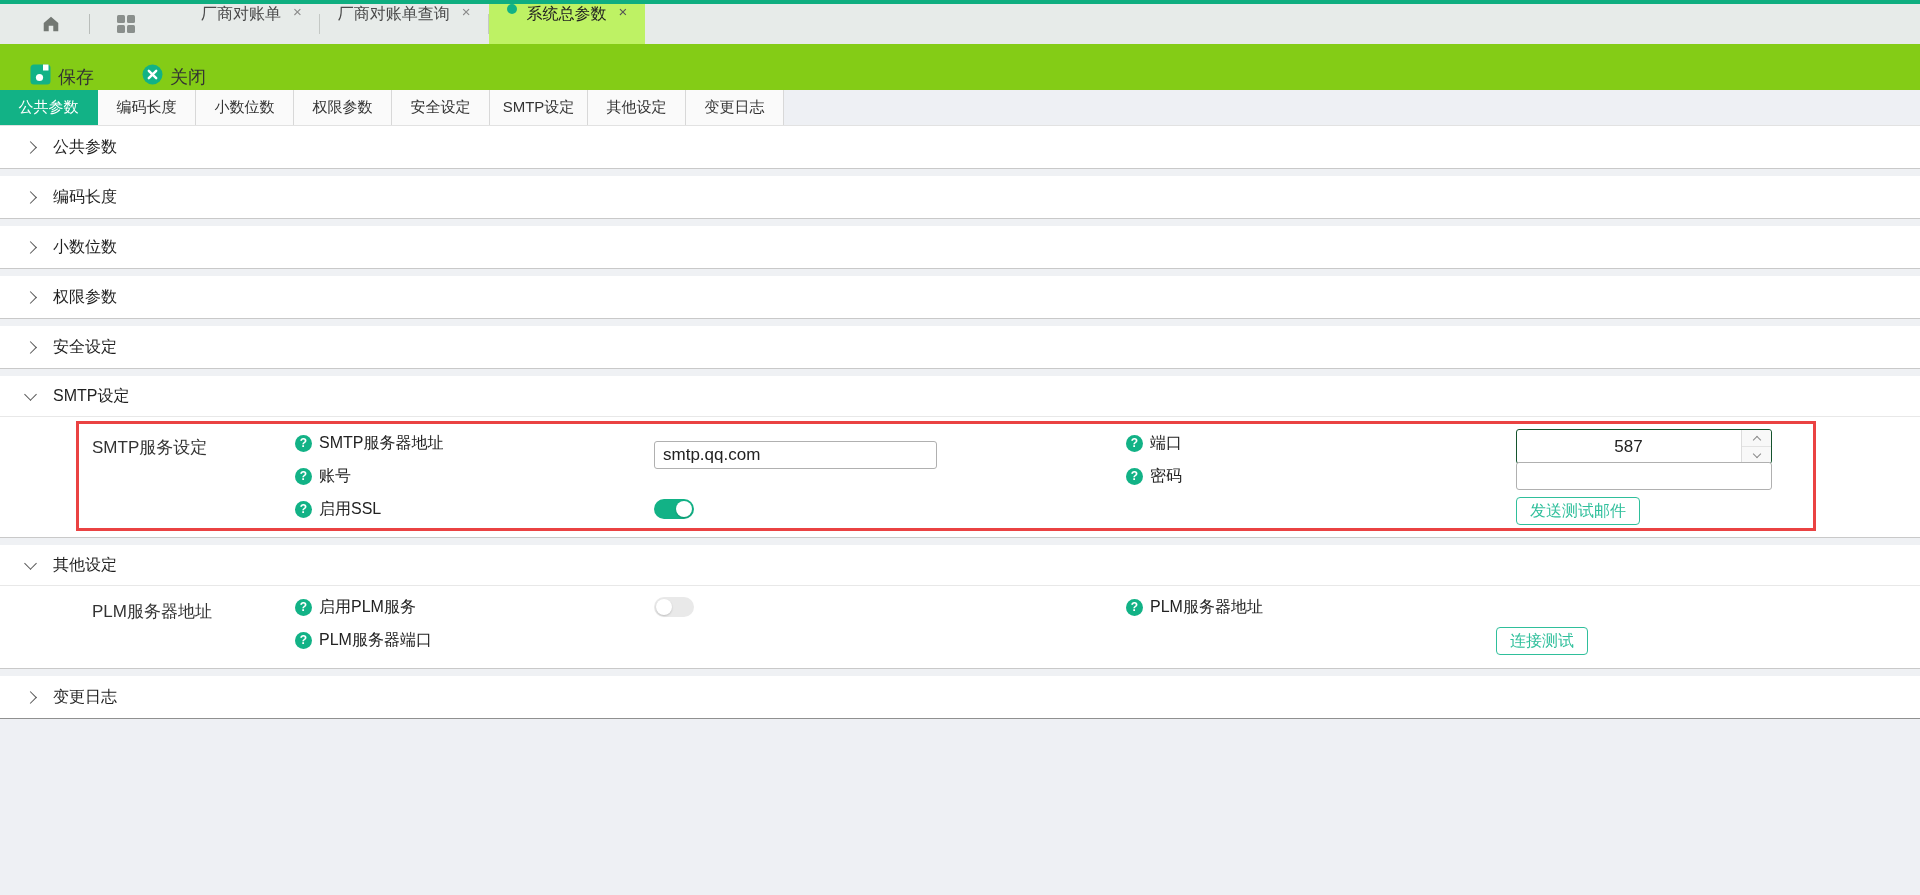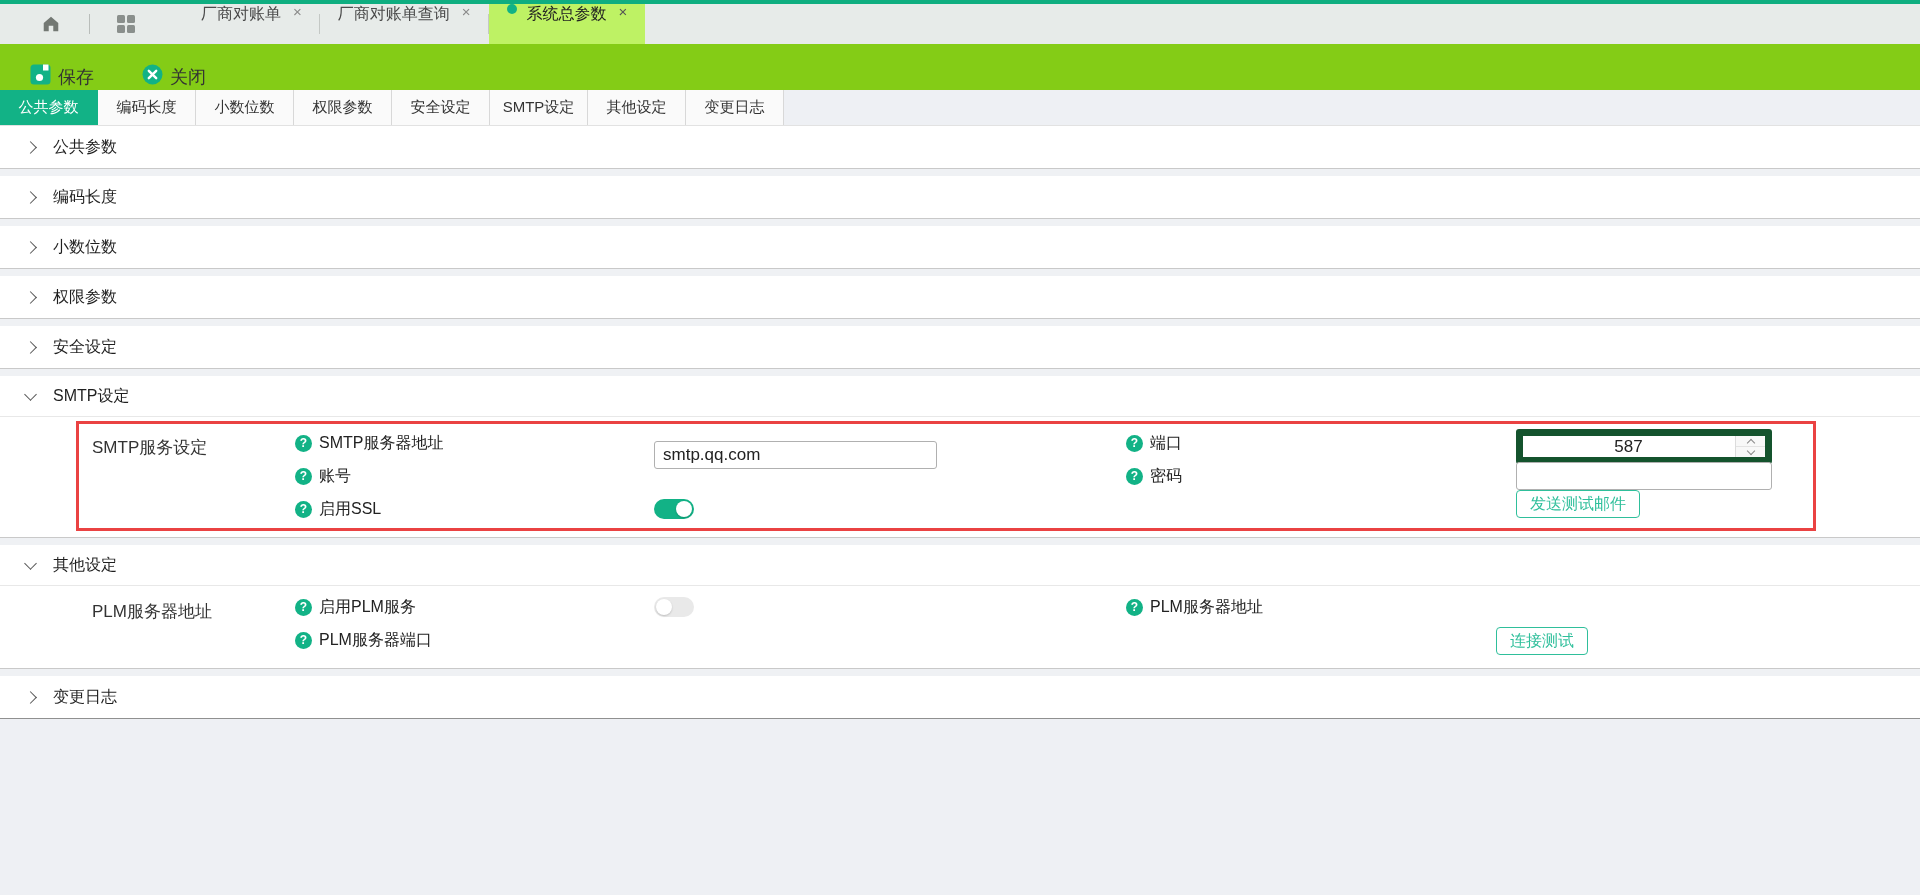--- a/index.html
+++ b/index.html
@@ -56,21 +56,21 @@
   .redbox { position:absolute; left:76px; top:4px; width:1740px; height:110px; border:3px solid #ea4242; pointer-events:none; }
   .grouplabel { position:absolute; font-size:17px; color:#333; height:28px; display:flex; align-items:center; left:92px; }
   .fieldlabel { position:absolute; height:28px; display:flex; align-items:center; gap:7px; font-size:16px; color:#222; }
   .help { width:17px; height:17px; border-radius:50%; background:#12b286; color:#fff; font-size:12px; font-weight:bold;
           display:flex; align-items:center; justify-content:center; cursor:pointer; flex:0 0 17px; }
   .txt { position:absolute; height:28px; border:1px solid #b0b0b0; border-radius:3px; background:#fff;
          font-size:17px; color:#222; padding:0 8px; font-family:inherit; }
   .fake-input { position:absolute; height:28px; border:1px solid #b0b0b0; border-radius:3px; background:#fff;
                 display:flex; align-items:center; padding:0 8px; font-size:17px; color:#222; }
   .blurred { display:inline-block; width:92px; height:15px; background:#c7c7c7; border-radius:2px; filter:blur(3px); margin-right:4px; }
-  .numwrap { position:absolute; height:35px; border:7px solid #14532d; border-radius:3px; background:#fff; }
+  .numwrap { position:absolute; height:35px; border:1px solid #14532d; border-radius:3px; background:#fff; }
   .numwrap input { position:absolute; left:0; top:0; bottom:0; right:31px; width:calc(100% - 31px); border:none; outline:none;
                    text-align:center; font-size:17px; color:#222; background:transparent; font-family:inherit; }
   .spin { position:absolute; top:0; bottom:0; right:0; width:30px; border-left:1px solid #dcdcdc; background:#f8f8f8;
           border-radius:0 3px 3px 0; display:flex; flex-direction:column; }
   .spin-btn { flex:1; display:flex; align-items:center; justify-content:center; cursor:pointer; }
   .spin-btn.up { border-bottom:1px solid #e3e3e3; }
   .sarr { width:6px; height:6px; border-right:1.2px solid #8a8a8a; border-bottom:1.2px solid #8a8a8a; }
   .sarr.up { transform:rotate(-135deg); margin-top:3px; }
   .sarr.down { transform:rotate(45deg); margin-bottom:3px; }
   .toggle { position:absolute; width:40px; height:20px; border-radius:10px; cursor:pointer; }
@@ -231,21 +231,21 @@
       <input class="txt" style="left: 1516px; top: 45px; width: 256px;" value="">
 
       <div class="fieldlabel" style="left:295px; top:78px;">
         <span class="help">?</span>
         <span>启用SSL</span>
       </div>
       <div class="toggle on" style="left:654px; top:82px;">
         <div class="knob"></div>
       </div>
 
-      <button class="gbtn" style="left:1516px; top:73px;">发送测试邮件</button>
+      <button class="gbtn" style="left:1516px; top:80px;">发送测试邮件</button>
     </div>
     <div class="gap"></div>
 
     <div class="secrow exp">
       <span class="chev down"></span>
       <span class="sectitle">其他设定</span>
     </div>
     <div class="panel other">
       <div class="grouplabel" style="top:11px;">PLM服务器地址</div>
 

